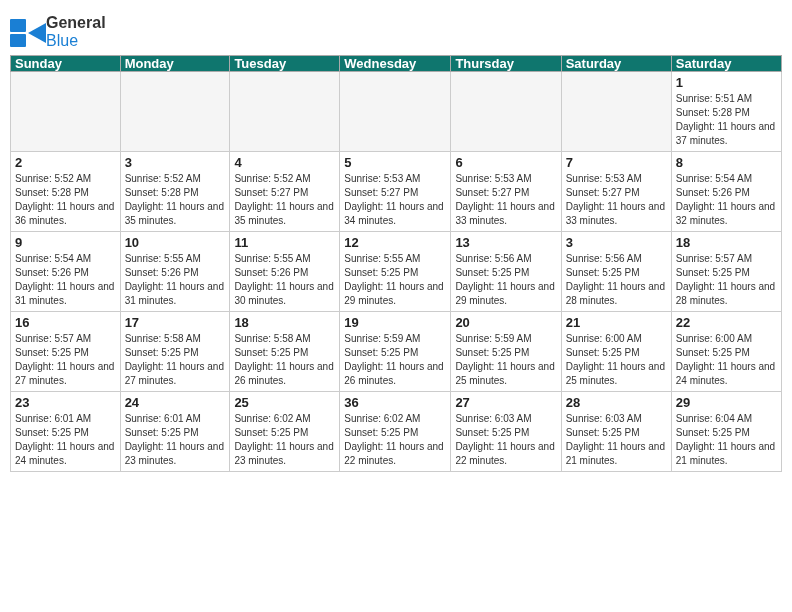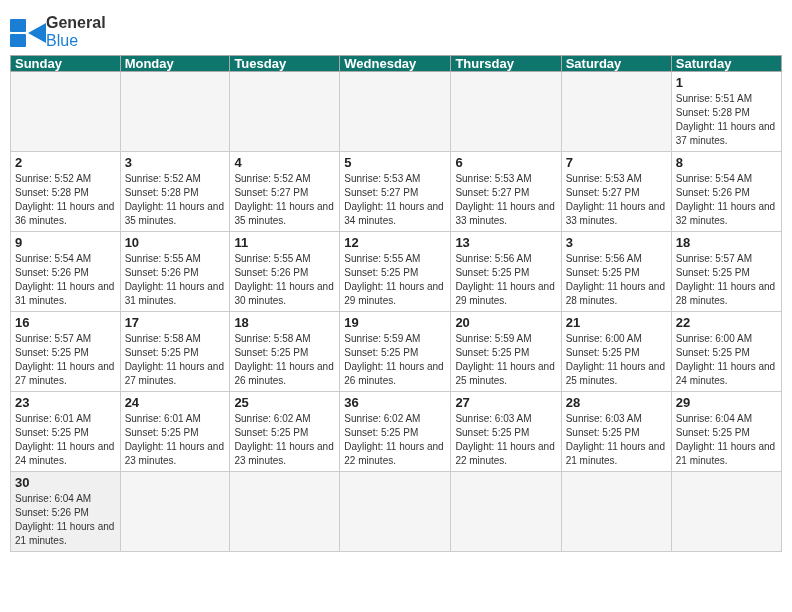--- a/index.html
+++ b/index.html
@@ -303,29 +303,15 @@
 Sunset: 5:25 PM
 Daylight: 11 hours and 21 minutes.</div>
           </td>
           <td>
             <span class="day-num">29</span>
             <div class="day-info" style="white-space: pre-wrap;">Sunrise: 6:04 AM
 Sunset: 5:25 PM
 Daylight: 11 hours and 21 minutes.</div>
           </td>
         </tr>
-        <tr class="last-row">
-          <td>
-            <span class="day-num">30</span>
-            <div class="day-info" style="white-space: pre-wrap;">Sunrise: 6:04 AM
-Sunset: 5:26 PM
-Daylight: 11 hours and 21 minutes.</div>
-          </td>
-          <td class="empty"></td>
-          <td class="empty"></td>
-          <td class="empty"></td>
-          <td class="empty"></td>
-          <td class="empty"></td>
-          <td class="empty"></td>
-        </tr>
       </tbody>
   </table>
 </div>
 
 </body></html>

